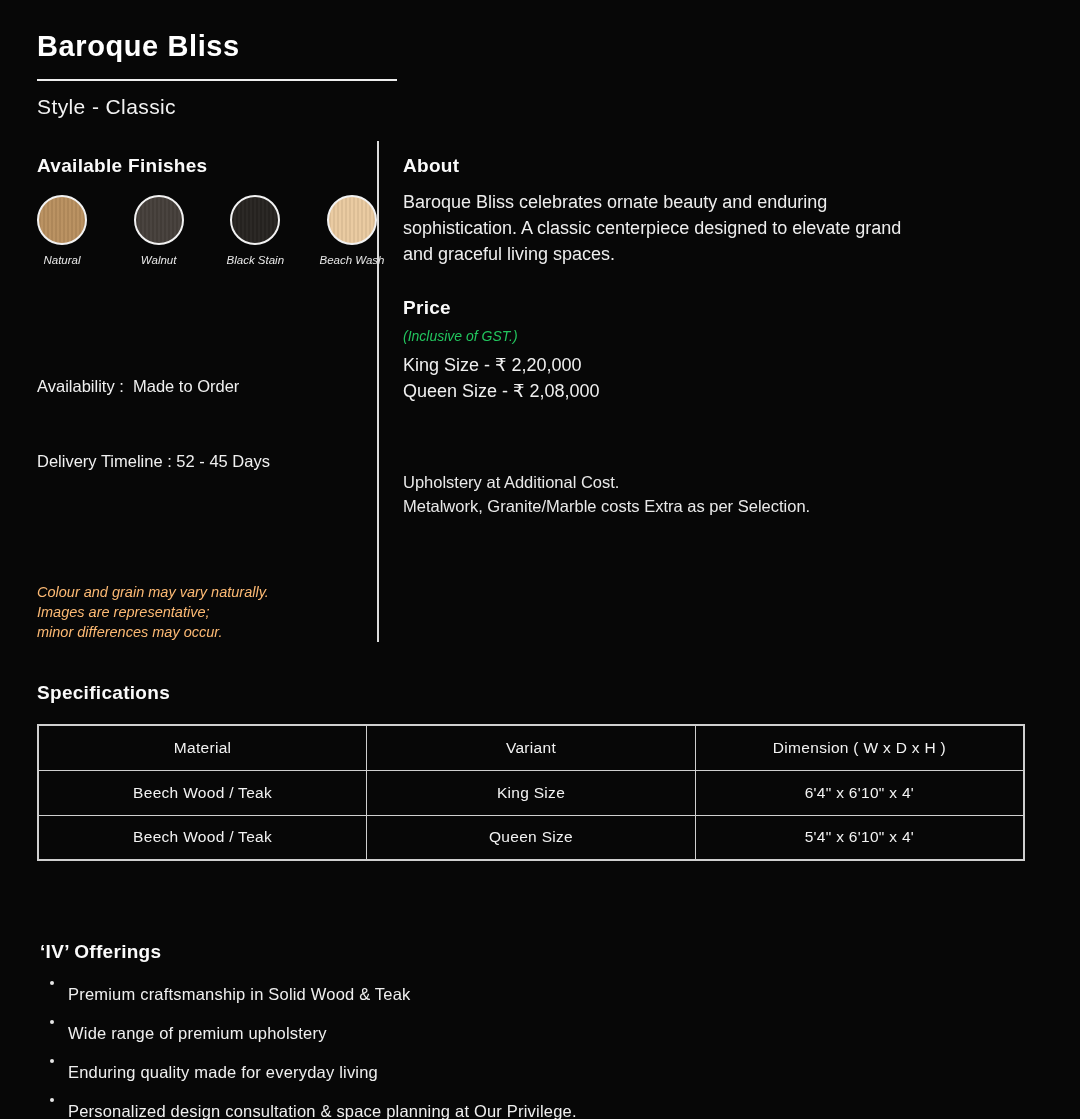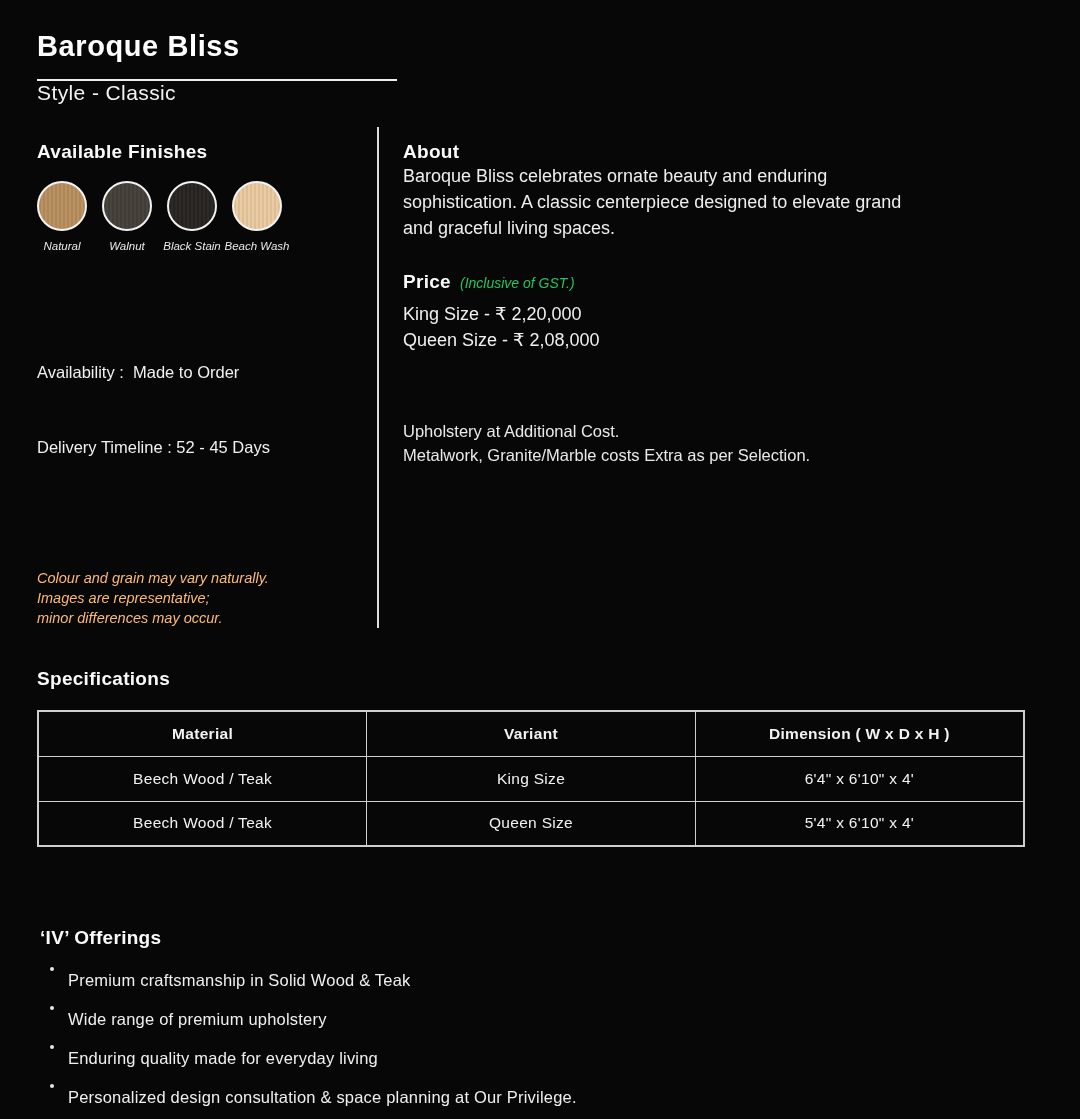--- a/index.html
+++ b/index.html
@@ -8,65 +8,65 @@
     background: #070707;
     font-family: "Liberation Sans", "DejaVu Sans", sans-serif;
     color: #ededed;
     overflow: hidden;
   }
   .page { padding: 30px 55px 0 37px; }
 
   
   .title { font-size: 29px; font-weight: bold; color: #ffffff; letter-spacing: 0.6px; }
   .title-rule { width: 360px; height: 0; border-top: 2px solid #ededed; margin-top: 16px; }
-  .style-line { font-size: 21px; color: #f2f2f2; letter-spacing: 0.4px; }
+  .style-line { font-size: 21px; color: #f2f2f2; margin-top: 14px; letter-spacing: 0.4px; }
 
   
   .columns { display: flex; margin-top: 22px; min-height: 342px; }
   .col-left { width: 340px; padding-top: 14px; }
   .v-divider { width: 2px; background: #dcdcdc; margin-right: 24px; }
   .col-right { flex: 1; padding-top: 14px; max-width: 630px; }
 
   .sec-heading { font-size: 19px; font-weight: bold; color: #fafafa; letter-spacing: 0.3px; }
 
-  .swatches { display: flex; gap: 15px; margin-top: 18px; }
+  .swatches { display: flex; gap: 29px; margin-top: 18px; justify-content: space-between; }
   .swatch { display: flex; flex-direction: column; align-items: center; width: 50px; }
   .swatch-circle {
     width: 50px; height: 50px; border-radius: 50%;
     border: 2px solid #f2f2f2; position: relative; overflow: hidden;
   }
   .swatch-circle::after {
     content: ""; position: absolute; inset: 0; border-radius: 50%;
     background: repeating-linear-gradient(90deg, rgba(0,0,0,0.10) 0 2px, rgba(255,255,255,0.04) 2px 4px);
     opacity: .6;
   }
   .swatch-label { font-size: 11.5px; font-style: italic; color: #e8e8e8; margin-top: 9px; white-space: nowrap; }
 
   .availability { margin-top: 58px; font-size: 16.5px; line-height: 25px; color: #f0f0f0; white-space: pre-wrap; }
   .left-disclaimer { margin-top: 58px; font-size: 14.5px; font-style: italic; line-height: 20px; color: #fdba74; }
 
-  .about-body { margin-top: 0; font-size: 18px; line-height: 26px; color: #eeeeee; }
-  .price-row { margin-top: 30px; display: flex; align-items: baseline; gap: 9px; }
+  .about-body { margin-top: 12px; font-size: 18px; line-height: 26px; color: #eeeeee; }
+  .price-row { margin-top: 30px; display: flex; align-items: baseline; gap: 9px; flex-direction: column; }
   .price-note { font-size: 14px; font-style: italic; color: #22c55e; }
   .price-lines { margin-top: 8px; font-size: 18px; line-height: 26px; color: #f0f0f0; }
   .cost-note { margin-top: 66px; font-size: 16.5px; line-height: 24px; color: #e9e9e9; }
 
   
   .specs { margin-top: 40px; }
   .spec-table {
     width: 988px; margin-top: 20px;
     border-collapse: collapse; table-layout: fixed;
     border: 2px solid #cfcfcf;
   }
   .spec-table th, .spec-table td {
     border: 1px solid #cfcfcf; height: 45px;
     text-align: center; vertical-align: middle;
     font-size: 15.5px; color: #f2f2f2; letter-spacing: 0.3px;
   }
-  .spec-table th { font-weight: bold; }
+  .spec-table th { font-weight: normal; }
   .spec-table td { font-weight: normal; }
 
   
   .offerings { margin-top: 80px; padding-left: 3px; }
   .offer-list { margin-top: 22px; list-style: none; }
   .offer-item { display: flex; align-items: flex-start; margin-bottom: 20px; font-size: 16.5px; color: #efefef; letter-spacing: 0.2px; }
   .bullet-dot {
     width: 4px; height: 4px; border-radius: 50%;
     background: #e6e6e6; margin: 0 14px 0 10px; flex: 0 0 4px;
     position: relative; top: -4px;

